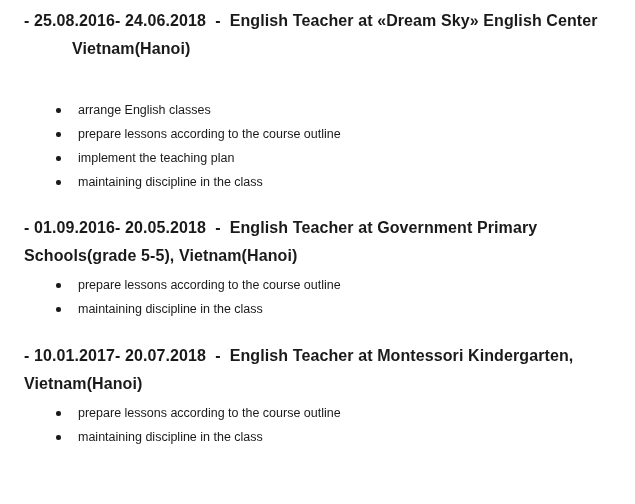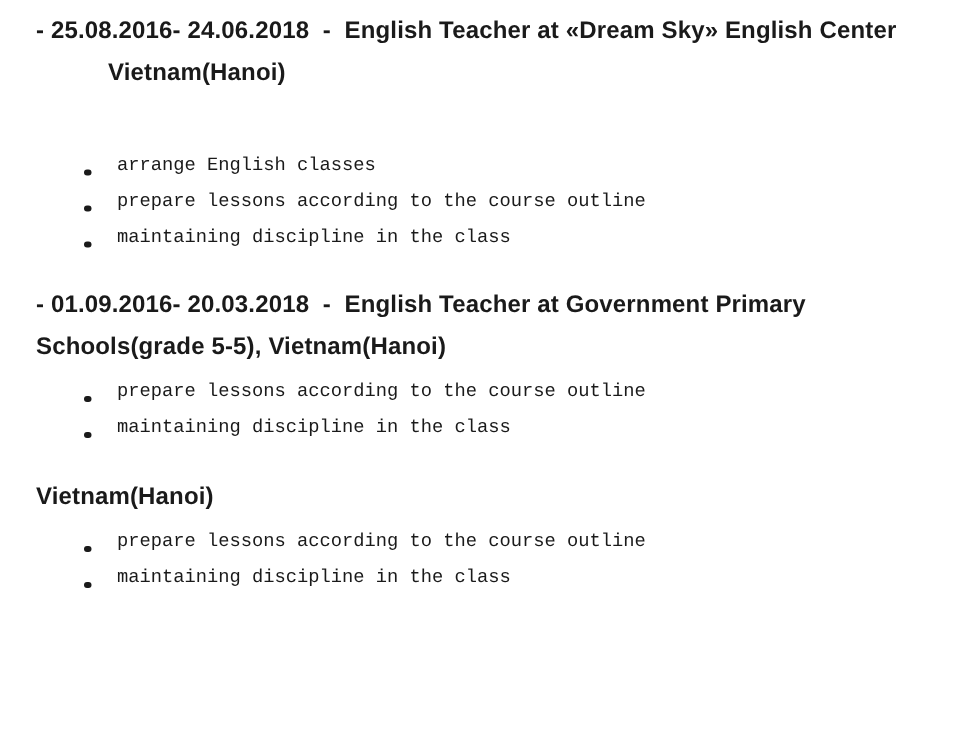--- a/index.html
+++ b/index.html
@@ -32,24 +32,23 @@
   .job-1 .h-line.cont {
     margin-left: 48px;
   }
   ul.bullets {
     list-style: none;
     margin: 0;
     padding: 0;
   }
   ul.bullets li {
     display: flex;
-    align-items: center;
+    align-items: flex-start;
     font-size: 12.5px;
     line-height: 24px;
-    font-family: Liberation Mono, monospace;
   }
   .dot {
     flex: none;
     width: 4.5px;
     height: 4.5px;
     border-radius: 50%;
     background: #1a1a1a;
     margin: 10px 17.5px 0 32px;
   }
   .job-1 ul.bullets { margin-top: 35px; }
@@ -70,41 +69,46 @@
       <li>
         <span class="dot"></span>
         <span class="b-text">arrange English classes</span>
       </li>
       <li>
         <span class="dot"></span>
         <span class="b-text">prepare lessons according to the course outline</span>
       </li>
       <li>
         <span class="dot"></span>
+        <span class="b-text">implement the teaching plan</span>
+      </li>
+      <li>
+        <span class="dot"></span>
         <span class="b-text">maintaining discipline in the class</span>
       </li>
     </ul>
   </div>
 
   <div class="job job-2">
-    <div class="h-line">- 01.09.2016- 20.03.2018  -  English Teacher at Government Primary</div>
+    <div class="h-line">- 01.09.2016- 20.05.2018  -  English Teacher at Government Primary</div>
     <div class="h-line cont">Schools(grade 5-5), Vietnam(Hanoi)</div>
     <ul class="bullets">
       <li>
         <span class="dot"></span>
         <span class="b-text">prepare lessons according to the course outline</span>
       </li>
       <li>
         <span class="dot"></span>
         <span class="b-text">maintaining discipline in the class</span>
       </li>
     </ul>
   </div>
 
   <div class="job job-3">
+    <div class="h-line">- 10.01.2017- 20.07.2018  -  English Teacher at Montessori Kindergarten,</div>
     <div class="h-line cont">Vietnam(Hanoi)</div>
     <ul class="bullets">
       <li>
         <span class="dot"></span>
         <span class="b-text">prepare lessons according to the course outline</span>
       </li>
       <li>
         <span class="dot"></span>
         <span class="b-text">maintaining discipline in the class</span>
       </li>

